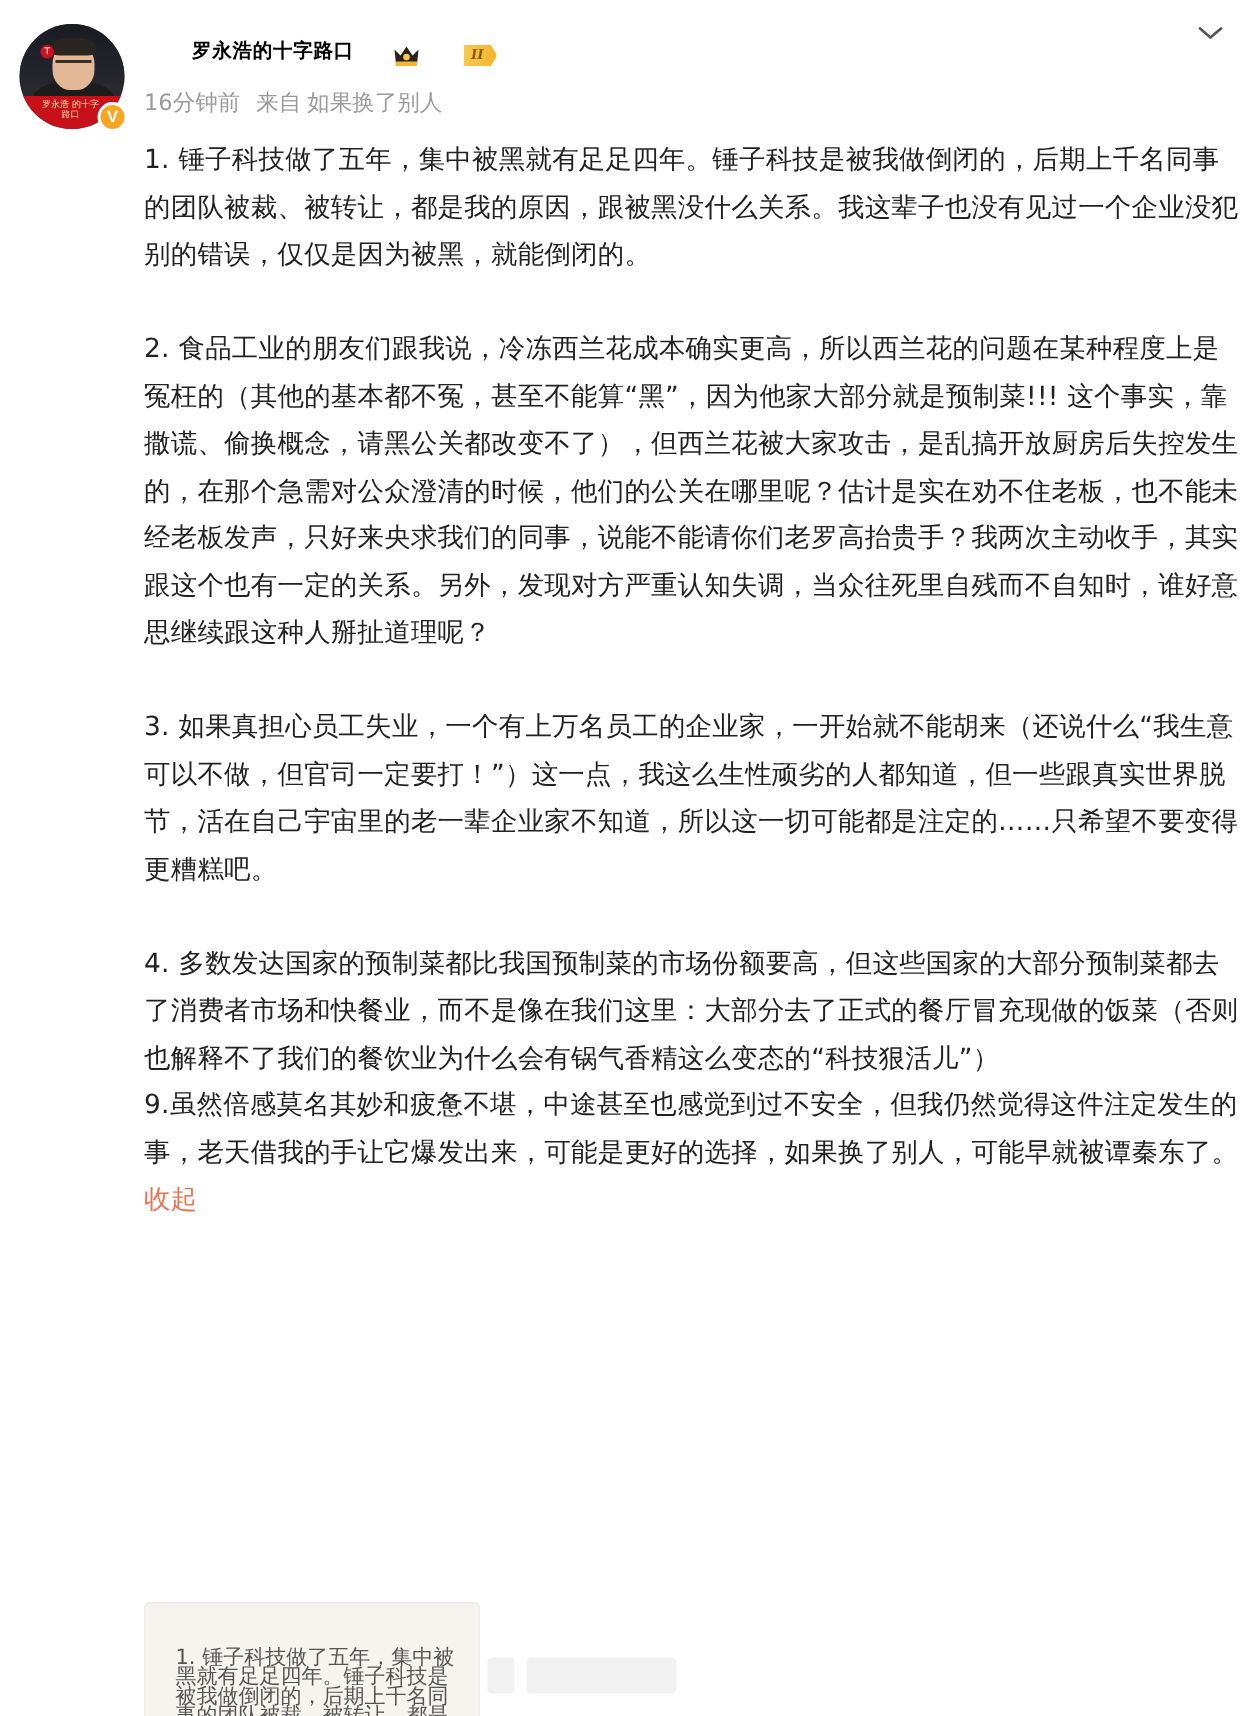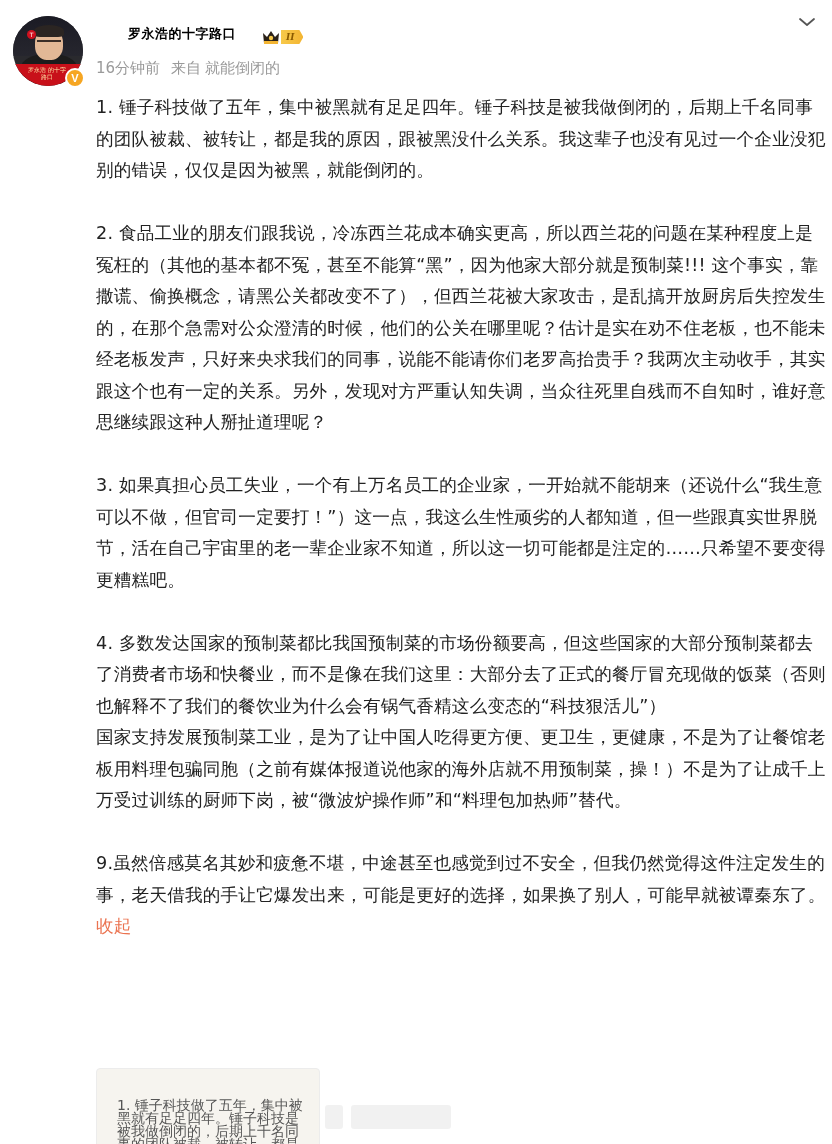--- a/index.html
+++ b/index.html
@@ -95,20 +95,21 @@
       letter-spacing: 0.5px;
       white-space: nowrap;
       margin-left: 32px;
     }
     .vip-badge {
       position: absolute;
       left: 262px; top: 28px;
       height: 18px;
       display: flex;
       align-items: center;
+      gap: 28px;
     }
     .crown {
       width: 18px; height: 15px;
       position: relative;
     }
     .crown svg { display: block; }
     .vip-level {
       margin-left: 1px;
       height: 14px;
       padding: 0 9px 0 5px;
@@ -213,36 +214,35 @@
           <path d="M1 3 L5 7 L9 1 L13 7 L17 3 L16 13 L2 13 Z" fill="#2a2118"></path>
           <rect x="2" y="11" width="14" height="3" fill="#f3b533"></rect>
           <circle cx="9" cy="8" r="2.2" fill="#f7c94a"></circle>
         </svg>
       </span>
       <span class="vip-level">II</span>
     </div>
 
     <div class="meta">
       <span>16分钟前</span>
-      <span>来自</span><span style="margin-left:4px">就能倒闭的</span>
+      <span>来自</span><span style="margin-left:4px">如果换了别人</span>
     </div>
 
     <div class="chevron-btn">
       <svg width="24" height="20" viewBox="0 0 24 20">
         <path d="M5 7 L12 13 L19 7" fill="none" stroke="#555555" stroke-width="1.8" stroke-linecap="round" stroke-linejoin="round"></path>
       </svg>
     </div>
   </div>
 
   <div class="content">
     <p class="para">1. 锤子科技做了五年，集中被黑就有足足四年。锤子科技是被我做倒闭的，后期上千名同事的团队被裁、被转让，都是我的原因，跟被黑没什么关系。我这辈子也没有见过一个企业没犯别的错误，仅仅是因为被黑，就能倒闭的。</p>
     <p class="para">2. 食品工业的朋友们跟我说，冷冻西兰花成本确实更高，所以西兰花的问题在某种程度上是冤枉的（其他的基本都不冤，甚至不能算“黑”，因为他家大部分就是预制菜!!! 这个事实，靠撒谎、偷换概念，请黑公关都改变不了），但西兰花被大家攻击，是乱搞开放厨房后失控发生的，在那个急需对公众澄清的时候，他们的公关在哪里呢？估计是实在劝不住老板，也不能未经老板发声，只好来央求我们的同事，说能不能请你们老罗高抬贵手？我两次主动收手，其实跟这个也有一定的关系。另外，发现对方严重认知失调，当众往死里自残而不自知时，谁好意思继续跟这种人掰扯道理呢？</p>
     <p class="para">3. 如果真担心员工失业，一个有上万名员工的企业家，一开始就不能胡来（还说什么“我生意可以不做，但官司一定要打！”）这一点，我这么生性顽劣的人都知道，但一些跟真实世界脱节，活在自己宇宙里的老一辈企业家不知道，所以这一切可能都是注定的……只希望不要变得更糟糕吧。</p>
     <p class="para tight">4. 多数发达国家的预制菜都比我国预制菜的市场份额要高，但这些国家的大部分预制菜都去了消费者市场和快餐业，而不是像在我们这里：大部分去了正式的餐厅冒充现做的饭菜（否则也解释不了我们的餐饮业为什么会有锅气香精这么变态的“科技狠活儿”）</p>
-    <p class="para">国家支持发展预制菜工业，是为了让中国人吃得更方便、更卫生，更健康，不是为了让餐馆老板用料理包骗同胞（之前有媒体报道说他家的海外店就不用预制菜，操！）不是为了让成千上万受过训练的厨师下岗，被“微波炉操作师”和“料理包加热师”替代。</p>
     <p class="para tight"><span>9.虽然倍感莫名其妙和疲惫不堪，中途甚至也感觉到过不安全，但我仍然觉得这件注定发生的事，老天借我的手让它爆发出来，可能是更好的选择，如果换了别人，可能早就被谭秦东了。</span><span class="collapse-link">收起</span></p>
   </div>
 
   <div class="thumb">
     <div class="thumb-text">1. 锤子科技做了五年，集中被黑就有足足四年。锤子科技是被我做倒闭的，后期上千名同事的团队被裁、被转让，都是我的原因，跟被</div>
   </div>
   <div class="thumb2">
     <div style="width:18px"></div>
     <div style="width:100px"></div>
   </div>

